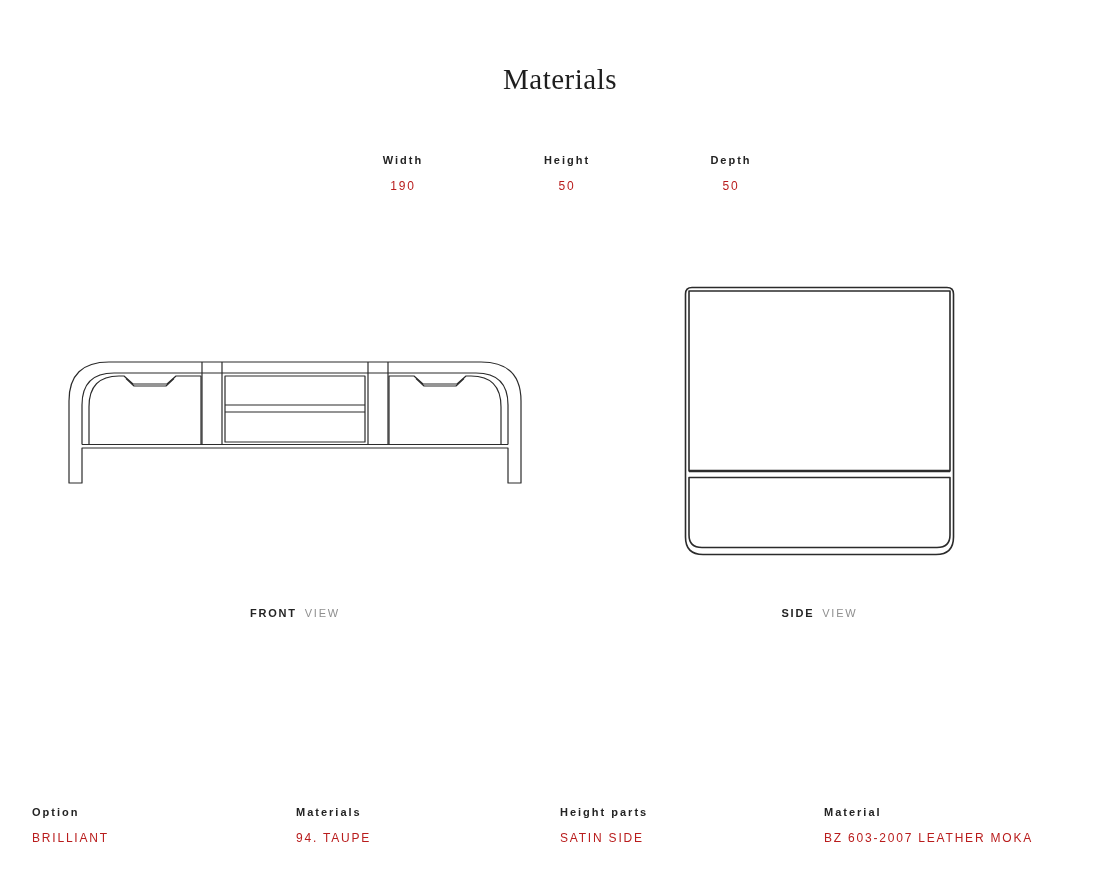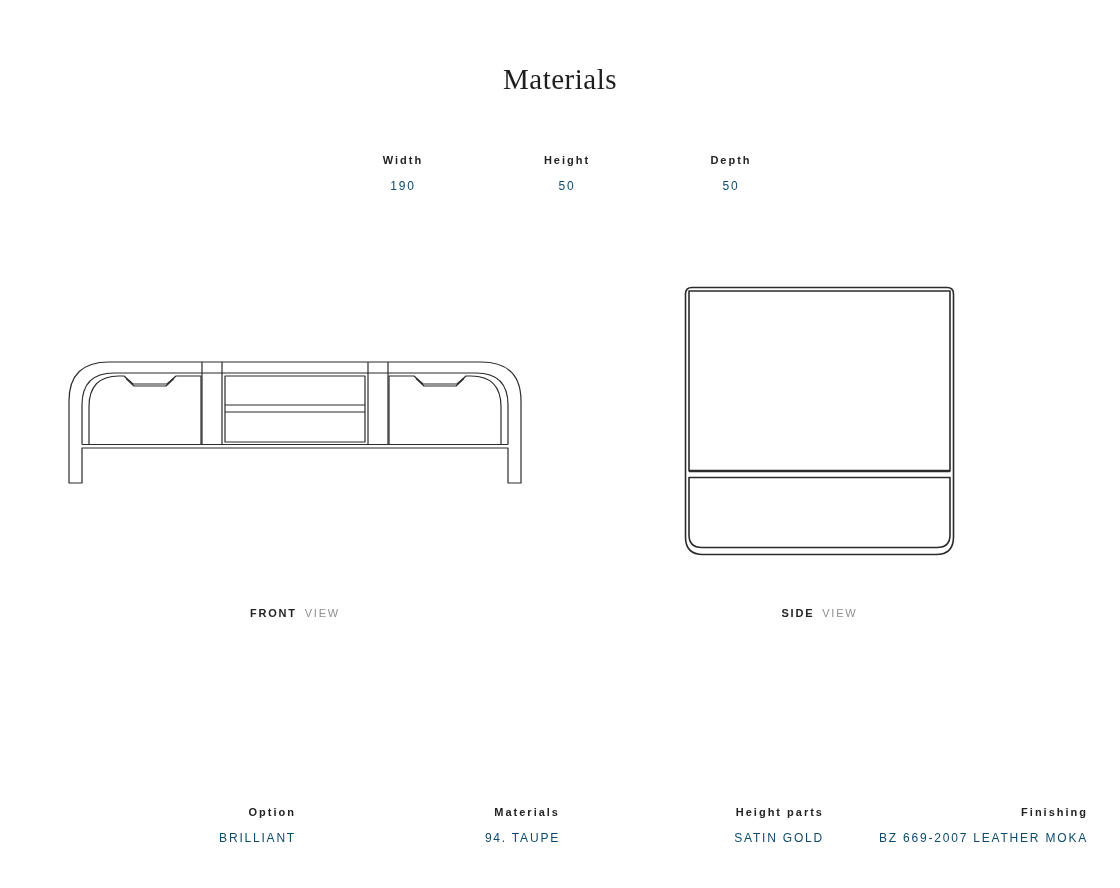--- a/index.html
+++ b/index.html
@@ -32,35 +32,35 @@
     justify-content:center;
     padding-left:14px;
   }
   .dim-col { width:164px; text-align:center; }
 
   .materials-row {
     position:absolute;
     top:805px; left:32px; right:32px;
     display:flex;
   }
-  .mat-col { flex:1; text-align:right; }
+  .mat-col { flex:1; text-align:left; }
 
   .spec-label {
     font-size:11px;
     font-weight:700;
     letter-spacing:2px;
     color:#232323;
     line-height:15px;
   }
   .spec-value {
     margin-top:11px;
     font-size:12px;
     font-weight:400;
     letter-spacing:1.8px;
-    color:#0c4a6e;
+    color:#b91c1c;
     line-height:15px;
   }
 
   .drawing { position:absolute; }
   #front-drawing { left:67px; top:359px; }
   #side-drawing  { left:684px; top:286px; }
 
   .view-caption {
     position:absolute;
     top:606px;
@@ -152,21 +152,21 @@
     <div class="mat-col">
       <div class="spec-label">Option</div>
       <div class="spec-value">BRILLIANT</div>
     </div>
     <div class="mat-col">
       <div class="spec-label">Materials</div>
       <div class="spec-value">94. TAUPE</div>
     </div>
     <div class="mat-col">
       <div class="spec-label">Height parts</div>
-      <div class="spec-value">SATIN GOLD</div>
+      <div class="spec-value">SATIN SIDE</div>
     </div>
     <div class="mat-col">
-      <div class="spec-label">Finishing</div>
-      <div class="spec-value">BZ 669-2007 LEATHER MOKA</div>
+      <div class="spec-label">Material</div>
+      <div class="spec-value">BZ 603-2007 LEATHER MOKA</div>
     </div>
   </div>
 
 </div>
 
 </body></html>

